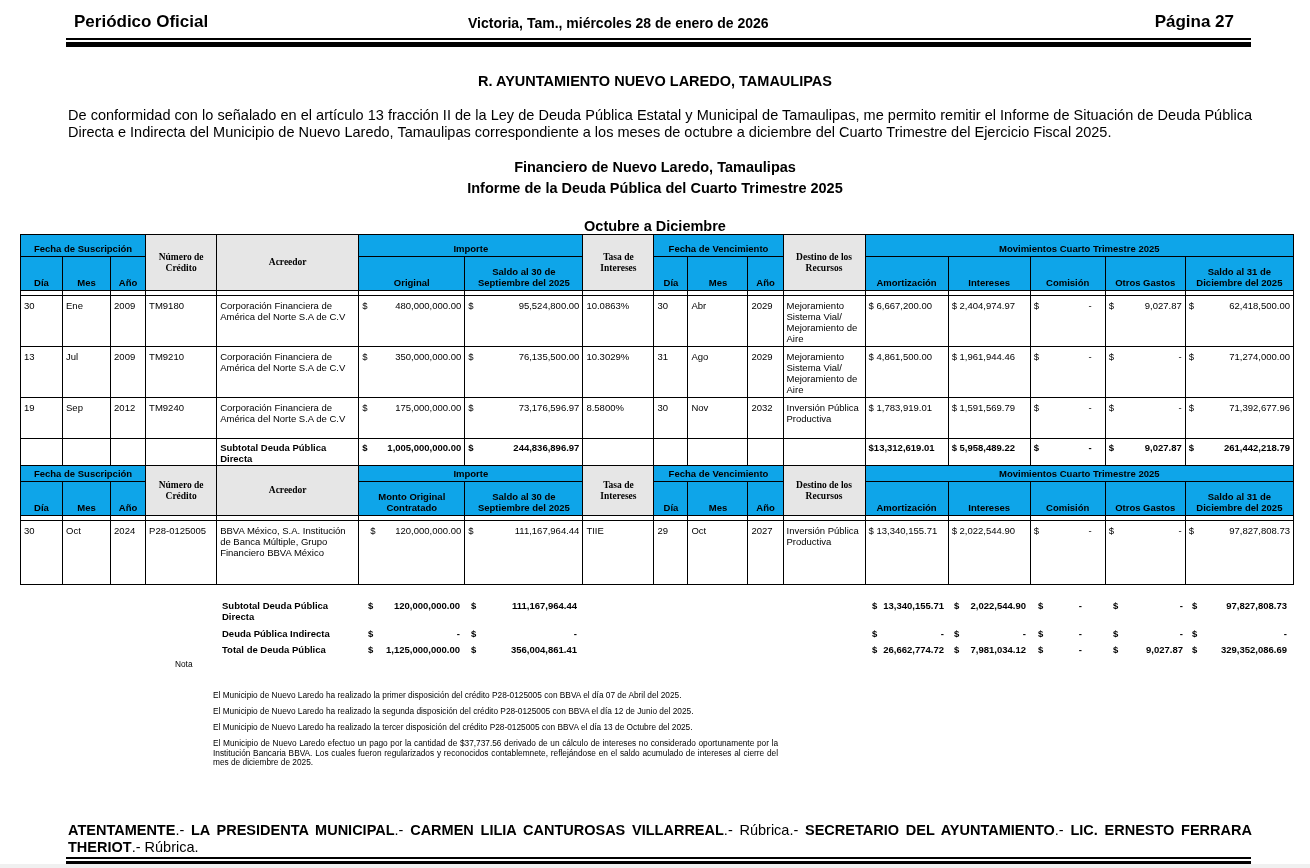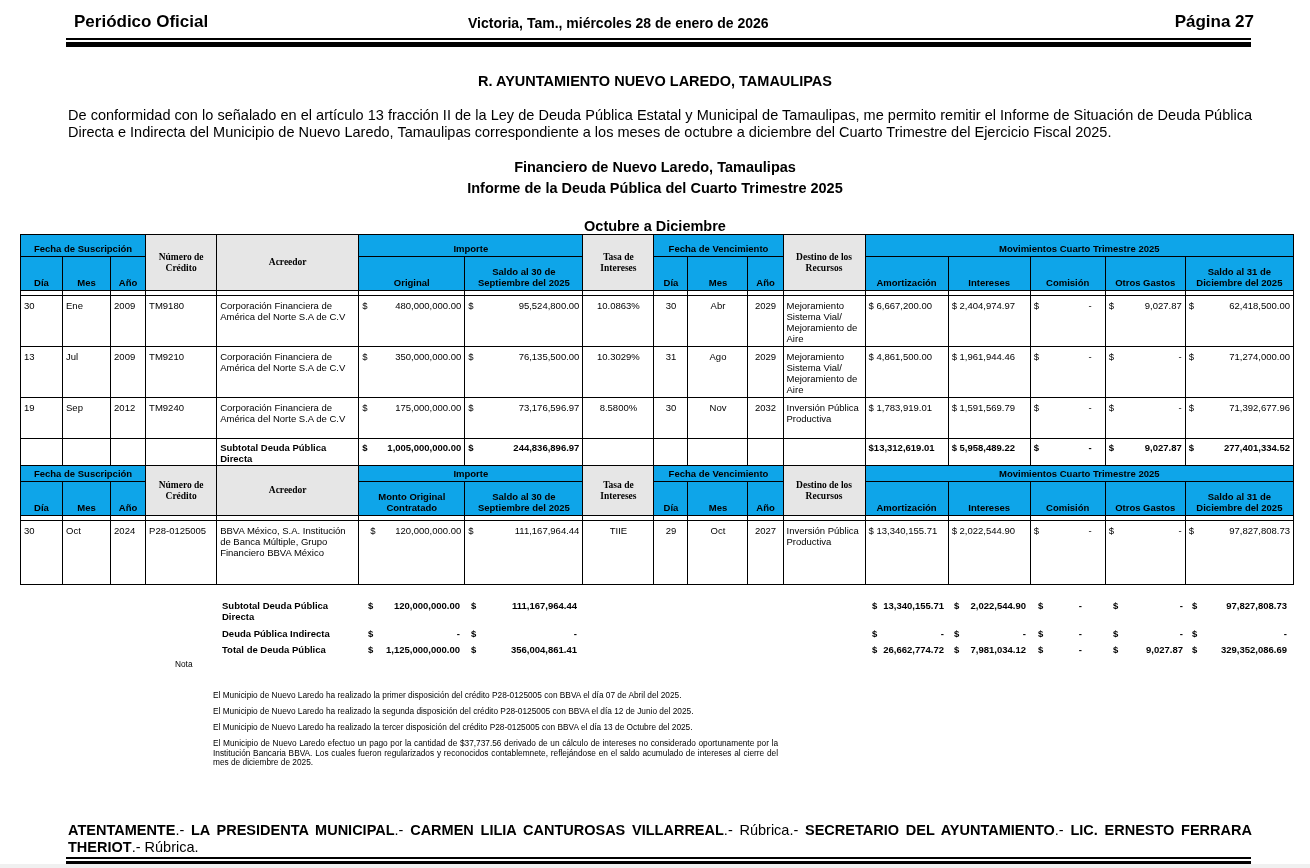--- a/index.html
+++ b/index.html
@@ -9,40 +9,40 @@
   .hdr-mid { top:15px; font-size:14px; font-weight:bold; left:468px; }
   .rule1 { left:66px; width:1185px; top:38px; height:2px; background:#000; }
   .rule2 { left:66px; width:1185px; top:42px; height:5px; background:#000; }
   .title { left:0; width:1310px; text-align:center; font-weight:bold; font-size:14.5px; }
   .intro { left:68px; width:1184px; top:107px; font-size:14.5px; line-height:17px; text-align:justify; }
   table.debt { position:absolute; border-collapse:collapse; font-size:9.5px; table-layout:fixed; }
   table.debt td { border:1px solid #000; padding:0 3px; vertical-align:top; }
   table.debt td.h { background:#e6e6e6; font-weight:bold; text-align:center; vertical-align:middle; font-size:9.5px; line-height:11px;font-family:Liberation Serif, serif; }
   table.debt td.hb { background:#0ea5e9; font-weight:bold; text-align:center; vertical-align:bottom; font-size:9.5px; line-height:11px; padding-bottom:2px; }
   table.debt tr.sep td { height:4px; padding:0; background:#fff; }
-  table.debt td.c { text-align:center; }
+  table.debt td.c { }
   table.debt td .cur { float:left; }
   table.debt td .amt { float:right; }
   table.debt tr.data td { padding-top:4px; line-height:11px; }
   table.debt tr.sub td { font-weight:bold; line-height:11px; padding-top:3px; }
   .tot { position:absolute; font-size:9.5px; font-weight:bold; }
   .tot .cur { position:absolute; }
   .tot .amt { position:absolute; text-align:right; }
   .note { position:absolute; font-size:8.3px; line-height:9.5px; }
   .sign { left:68px; width:1184px; top:822px; font-size:14.5px; line-height:17px; text-align:justify; }
   .rule3 { left:66px; width:1185px; top:857px; height:2px; background:#000; }
   .rule4 { left:66px; width:1185px; top:861px; height:5px; background:#000; }
   .bottom-strip { left:0; width:1310px; top:864px; height:4px; background:#f0f0f0; }
 </style>
 </head>
 <body>
 
 <div class="abs hdr" style="left:74px;">Periódico Oficial</div>
 <div class="abs hdr-mid">Victoria, Tam., miércoles 28 de enero de 2026</div>
-<div class="abs hdr" style="right:56px;">Página 27</div>
+<div class="abs hdr" style="right:76px;">Página 27</div>
 <div class="abs rule1"></div>
 <div class="abs rule2"></div>
 
 <div class="abs title" style="top:73px;">R. AYUNTAMIENTO NUEVO LAREDO, TAMAULIPAS</div>
 <div class="abs intro">De conformidad con lo señalado en el artículo 13 fracción II de la Ley de Deuda Pública Estatal y Municipal de Tamaulipas, me permito remitir el Informe de Situación de Deuda Pública Directa e Indirecta del Municipio de Nuevo Laredo, Tamaulipas correspondiente a los meses de octubre a diciembre del Cuarto Trimestre del Ejercicio Fiscal  2025.</div>
 <div class="abs title" style="top:159px;">Financiero de Nuevo Laredo, Tamaulipas</div>
 <div class="abs title" style="top:180px;">Informe de la Deuda Pública del Cuarto Trimestre 2025</div>
 <div class="abs title" style="top:200px;margin-top:18px;">Octubre  a  Diciembre</div>
 
 <table class="debt" style="left:20px; top:234px; width:1274px;">
@@ -240,21 +240,21 @@
     <td>
           <span class="cur">$</span>
           <span class="amt" style="margin-right:10px">-</span>
         </td>
     <td>
           <span class="cur">$</span>
           <span class="amt">9,027.87</span>
         </td>
     <td>
           <span class="cur">$</span>
-          <span class="amt">277,401,334.52</span>
+          <span class="amt">261,442,218.79</span>
         </td>
   </tr>
 
   <tr style="height:16px;">
     <td class="hb" colspan="3">Fecha de Suscripción</td>
     <td class="h" rowspan="2">Número de Crédito</td>
     <td class="h" rowspan="2">Acreedor</td>
     <td class="hb" colspan="2">Importe</td>
     <td class="h" rowspan="2">Tasa de Intereses</td>
     <td class="hb" colspan="3">Fecha de Vencimiento</td>

